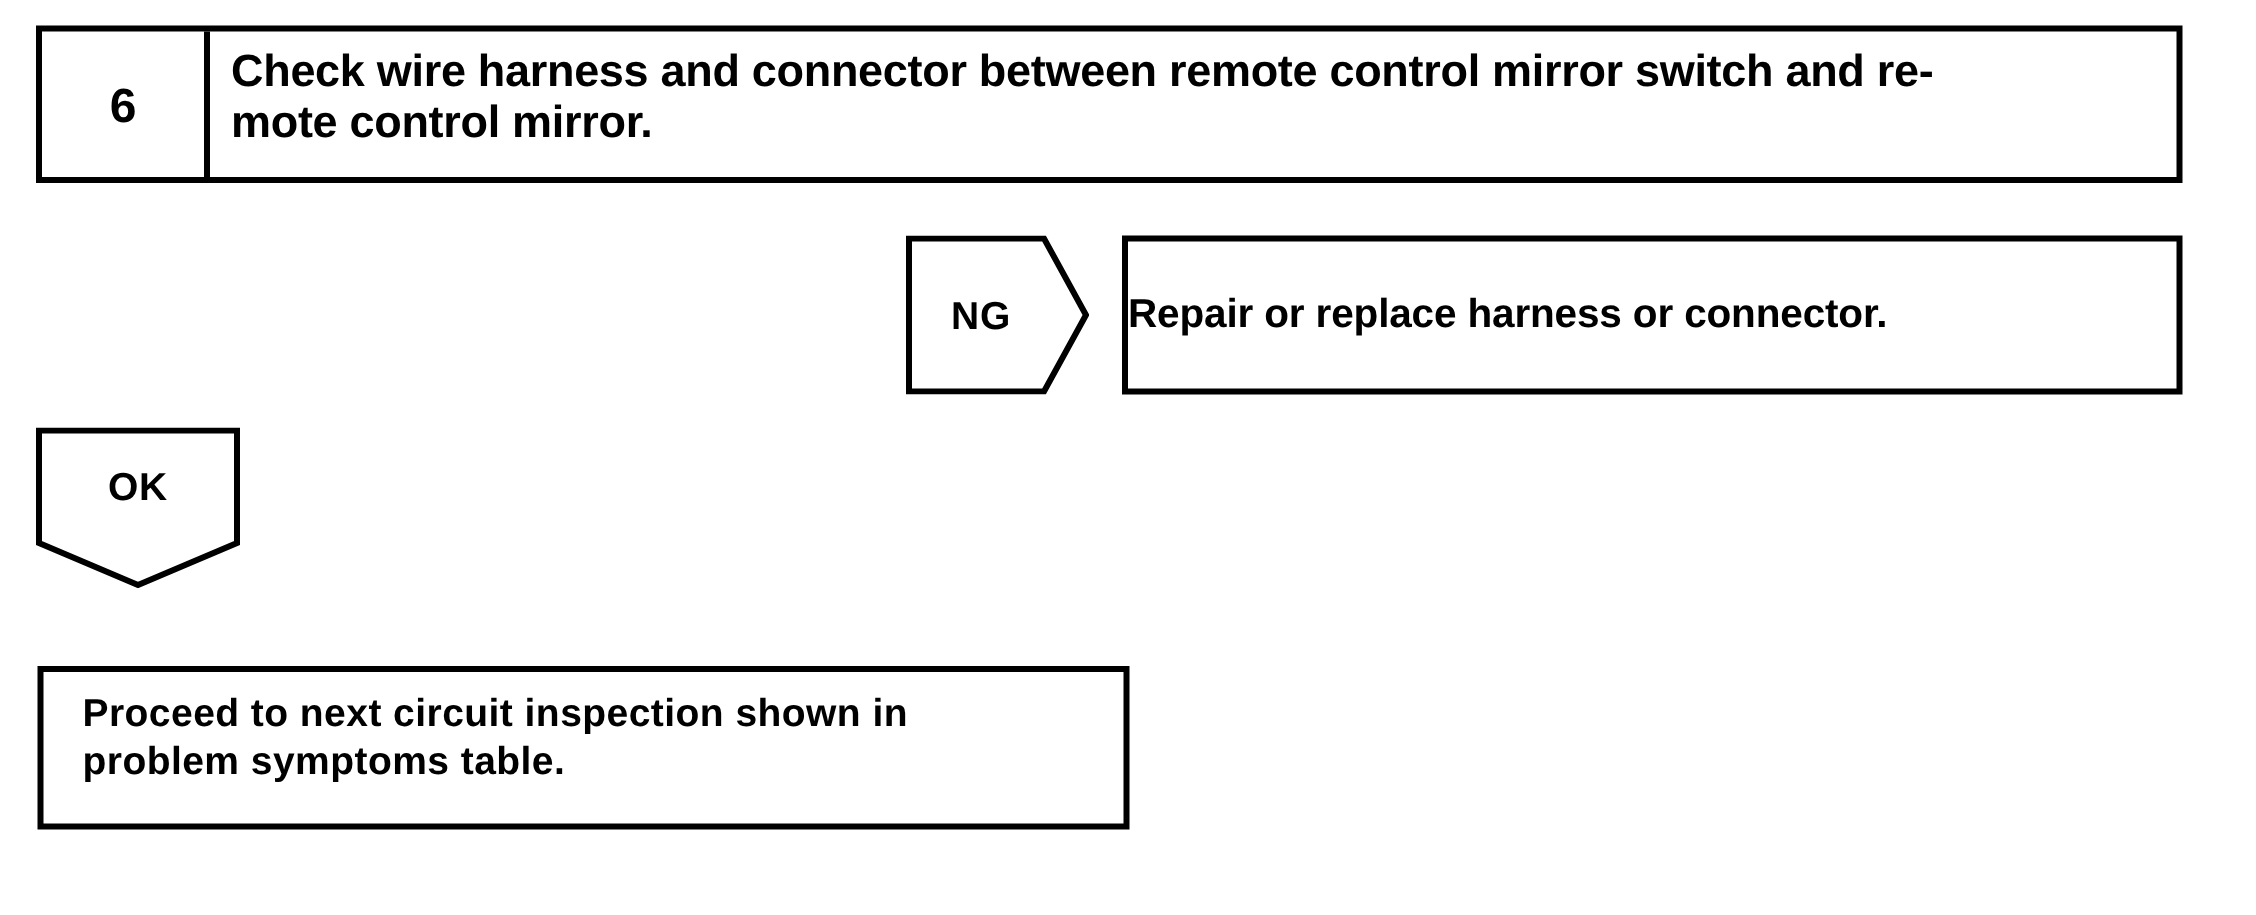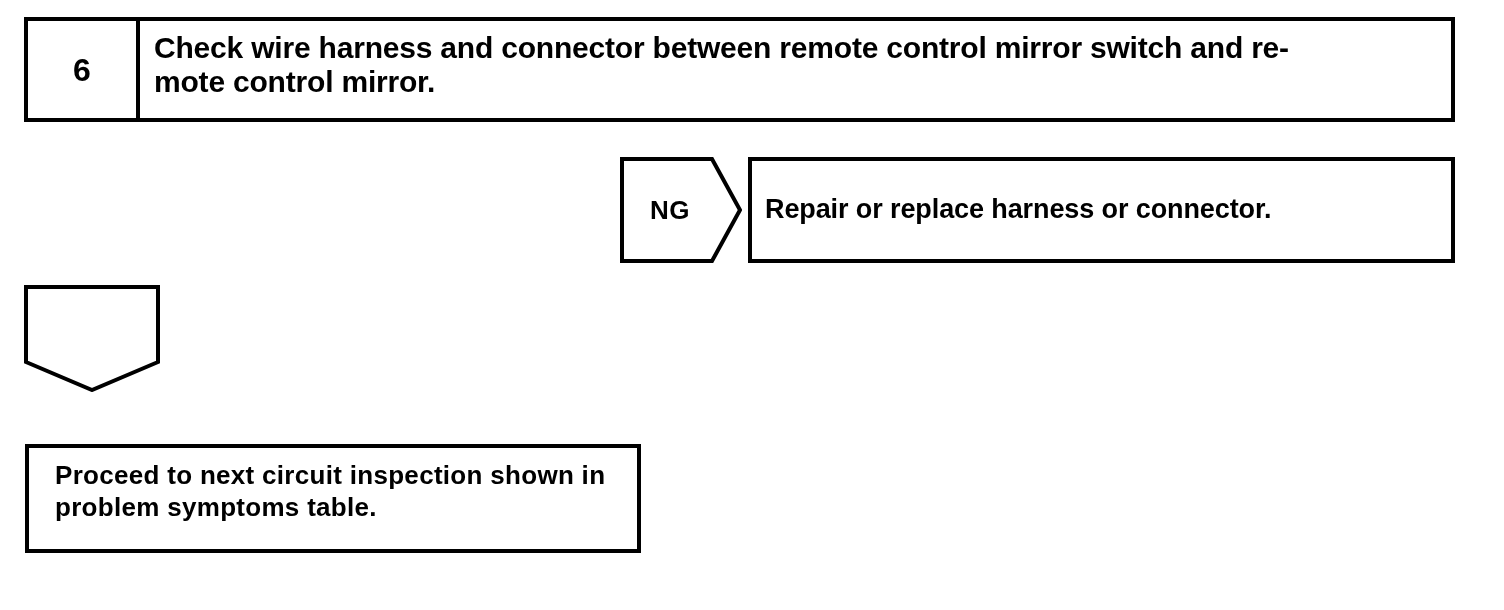--- a/index.html
+++ b/index.html
@@ -57,21 +57,21 @@
     font-size: 30px;
     font-weight: bold;
     line-height: 1.12;
     letter-spacing: -0.2px;
     white-space: pre-line;
   }
 
   
   .ng-marker {
     position: absolute;
-    left: 620px;
+    left: 604px;
     top: 157px;
     width: 122px;
     height: 96px;
   }
   .ng-marker svg {
     position: absolute;
     left: 0;
     top: 0;
     display: block;
   }
@@ -94,21 +94,20 @@
     position: absolute;
     left: 748px;
     top: 157px;
     width: 707px;   
     height: 106px;  
     border: 4px solid #000000;
     box-sizing: border-box;
     background: #ffffff;
     display: flex;
     align-items: center;
-    padding-left: 13px;
   }
   .repair-text {
     font-size: 27px;
     font-weight: bold;
     letter-spacing: -0.1px;
     line-height: 1.15;
   }
 
   
   .ok-marker {
@@ -136,21 +135,21 @@
     font-size: 26px;
     font-weight: bold;
     letter-spacing: 0.5px;
   }
 
   
   .proceed-box {
     position: absolute;
     left: 25px;
     top: 444px;
-    width: 616px;   
+    width: 728px;   
     height: 109px;  
     border: 4px solid #000000;
     box-sizing: border-box;
     background: #ffffff;
     padding: 12px 8px 0 26px;
   }
   .proceed-text {
     font-size: 26px;
     font-weight: bold;
     line-height: 1.22;
@@ -181,20 +180,21 @@
   </div>
 
   <div class="repair-box">
     <span class="repair-text">Repair or replace harness or connector.</span>
   </div>
 
   <div class="ok-marker">
     <svg width="136" height="107" viewBox="0 0 136 107">
       <polygon points="2,2 134,2 134,77 68,105 2,77" fill="#ffffff" stroke="#000000" stroke-width="4" stroke-linejoin="miter"></polygon>
     </svg>
+    <span class="ok-label">OK</span>
   </div>
 
   <div class="proceed-box">
     <span class="proceed-text">Proceed to next circuit inspection shown in
 problem symptoms table.</span>
   </div>
 
 </div>
 
 </body></html>

